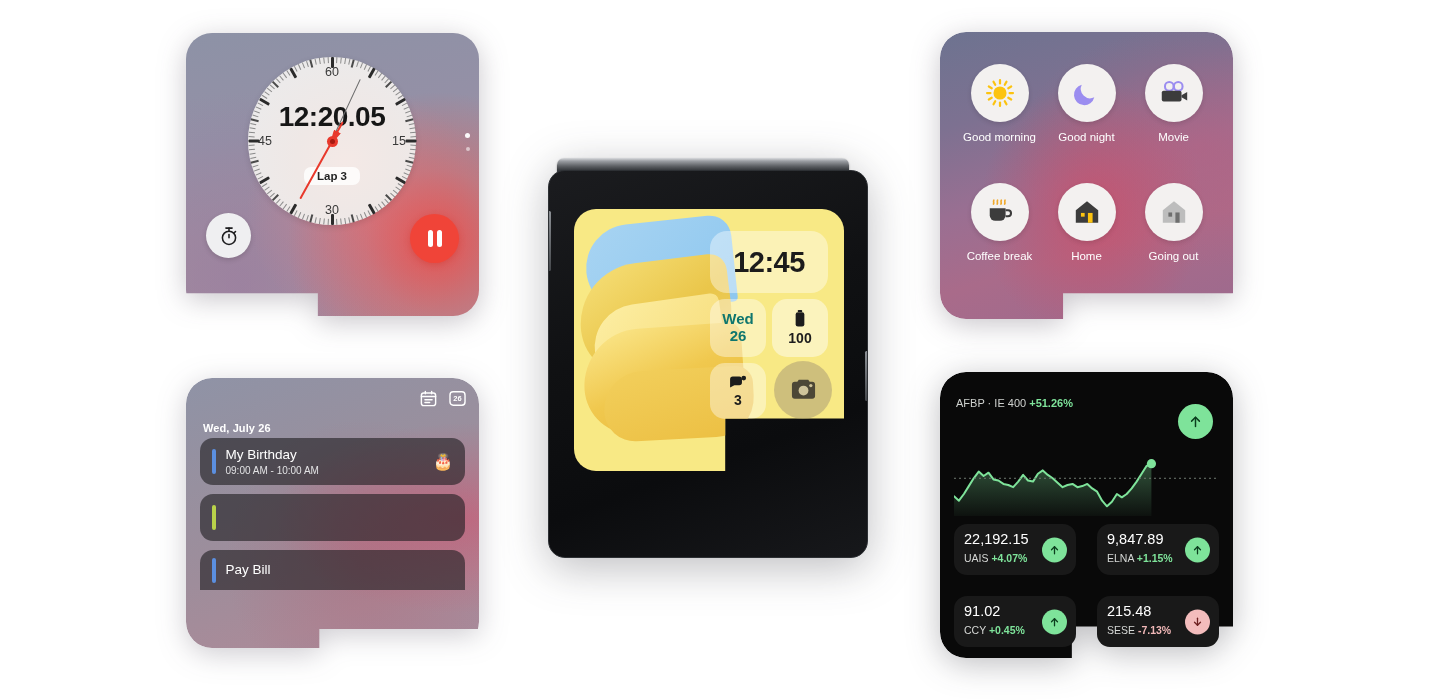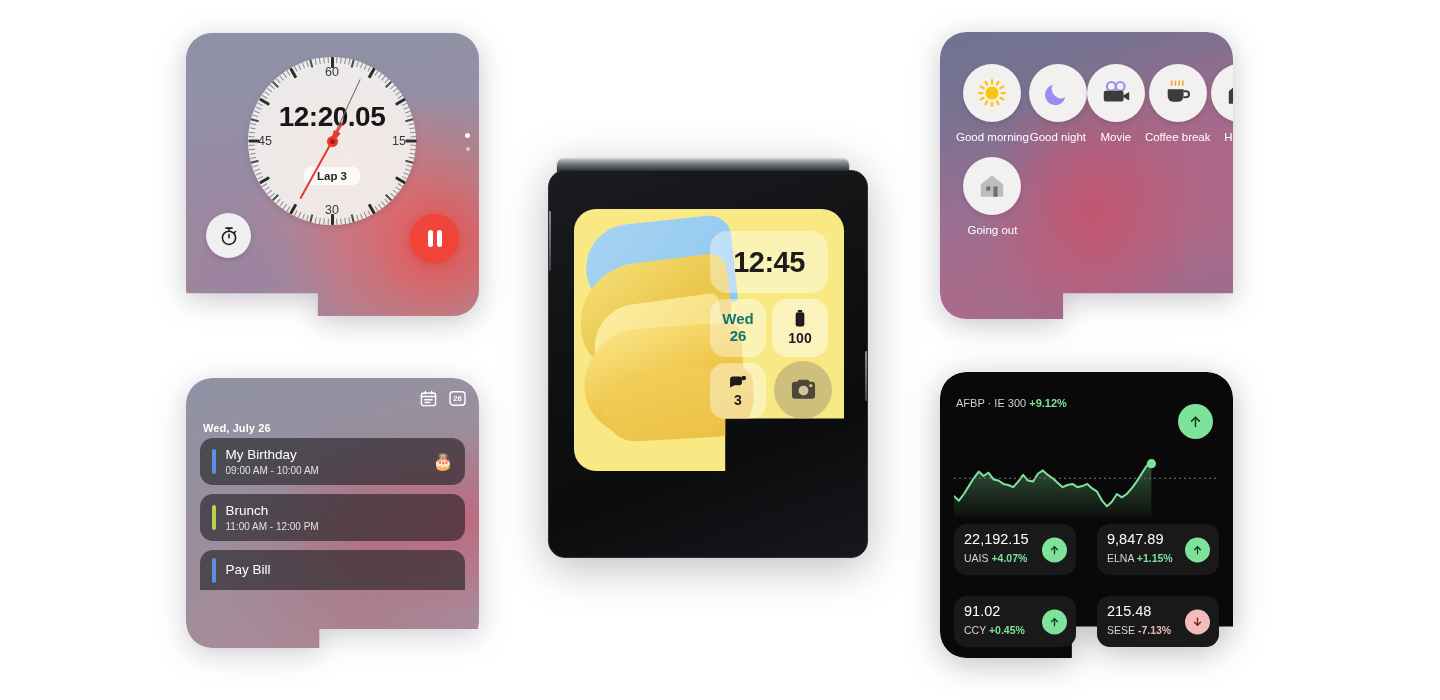--- a/index.html
+++ b/index.html
@@ -112,21 +112,21 @@
   }
   #routines-widget .rt-bg{
     position:absolute;inset:0;border-radius:26px;
     background:
       radial-gradient(ellipse at 52% 62%, rgba(214,72,96,.62) 0%, rgba(214,72,96,0) 52%),
       radial-gradient(ellipse at 88% 40%, rgba(200,90,120,.40) 0%, rgba(200,90,120,0) 50%),
       linear-gradient(163deg,#6d7390 0%, #7d7191 26%, #9a6f92 50%, #a96b8a 70%, #9c6a8e 100%);
     clip-path: polygon(0 0, 100% 0, 100% 91%, 42% 91%, 42% 100%, 0 100%);
   }
   .rt-grid{position:absolute;left:16px;top:32px;right:16px;
-    display:grid;grid-template-columns:repeat(5,1fr);row-gap:14px;}
+    display:grid;grid-template-columns:repeat(3,1fr);row-gap:40px;}
   .rt-item{display:flex;flex-direction:column;align-items:center;}
   .rt-circle{width:58px;height:58px;border-radius:50%;background:#f3f1f0;
     display:flex;align-items:center;justify-content:center;box-shadow:0 2px 5px rgba(0,0,0,.12);}
   .rt-label{margin-top:9px;font-size:11.5px;color:#fff;white-space:nowrap;}
 
   
   #stocks-widget{
     left:940px;top:372px;width:293px;height:286px;
     filter:drop-shadow(0 6px 16px rgba(40,40,50,.30));
   }
@@ -432,24 +432,20 @@
         <div class="event-row">
           <span class="ev-bar" style="background: rgb(91, 143, 224);"></span>
           <div class="ev-text">
             <div class="ev-title">My Birthday</div>
             <div class="ev-time">09:00 AM - 10:00 AM</div>
           </div>
           <span class="ev-emoji">🎂</span>
         </div>
         <div class="event-row">
           <span class="ev-bar" style="background: rgb(185, 210, 74);"></span>
-          <div class="ev-text">
-            <div class="ev-title">Brunch</div>
-            <div class="ev-time">11:00 AM - 12:00 PM</div>
-          </div>
         </div>
         <div class="event-row partial">
           <span class="ev-bar" style="background: rgb(91, 143, 224);"></span>
           <div class="ev-text">
             <div class="ev-title">Pay Bill</div>
           </div>
         </div>
       </div>
   </div>
 
@@ -540,22 +536,22 @@
       </div>
   </div>
 
   <div class="widget" id="stocks-widget">
     <div class="st-bg"></div>
 
     <div class="st-index">
       <div class="st-sub">
         <span>AFBP</span>
         <span> · </span>
-        <span>IE 300</span>
-        <span class="pct">+9.12%</span>
+        <span>IE 400</span>
+        <span class="pct">+51.26%</span>
       </div>
     </div>
 
     <div class="arrow-badge" id="index-arrow">
       <svg width="17" height="17" viewBox="0 0 24 24" fill="none" stroke="#0b3d1d" stroke-width="2.1" stroke-linecap="round" stroke-linejoin="round">
         <path d="M12 19V6"></path>
           <path d="M6.5 11.5L12 6l5.5 5.5"></path>
       </svg>
     </div>
 

